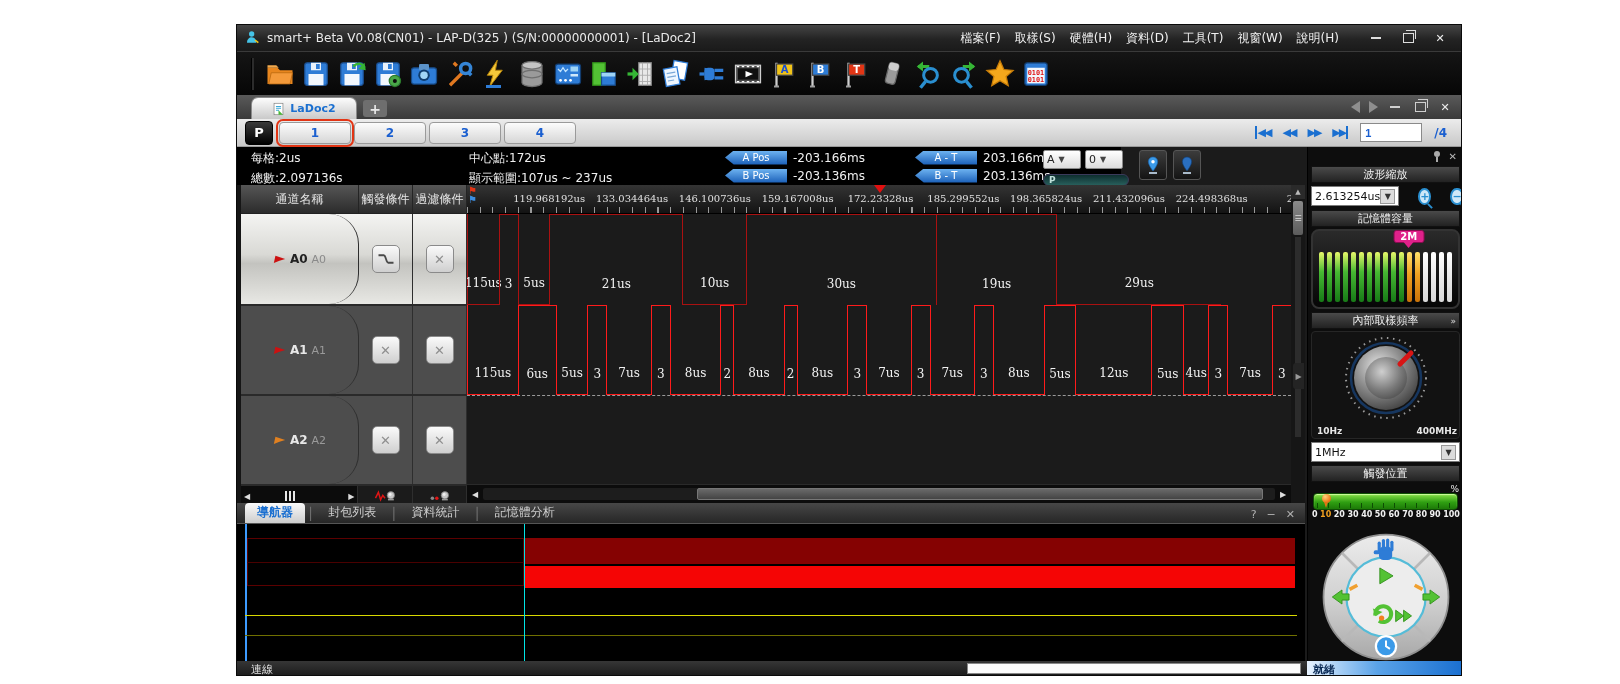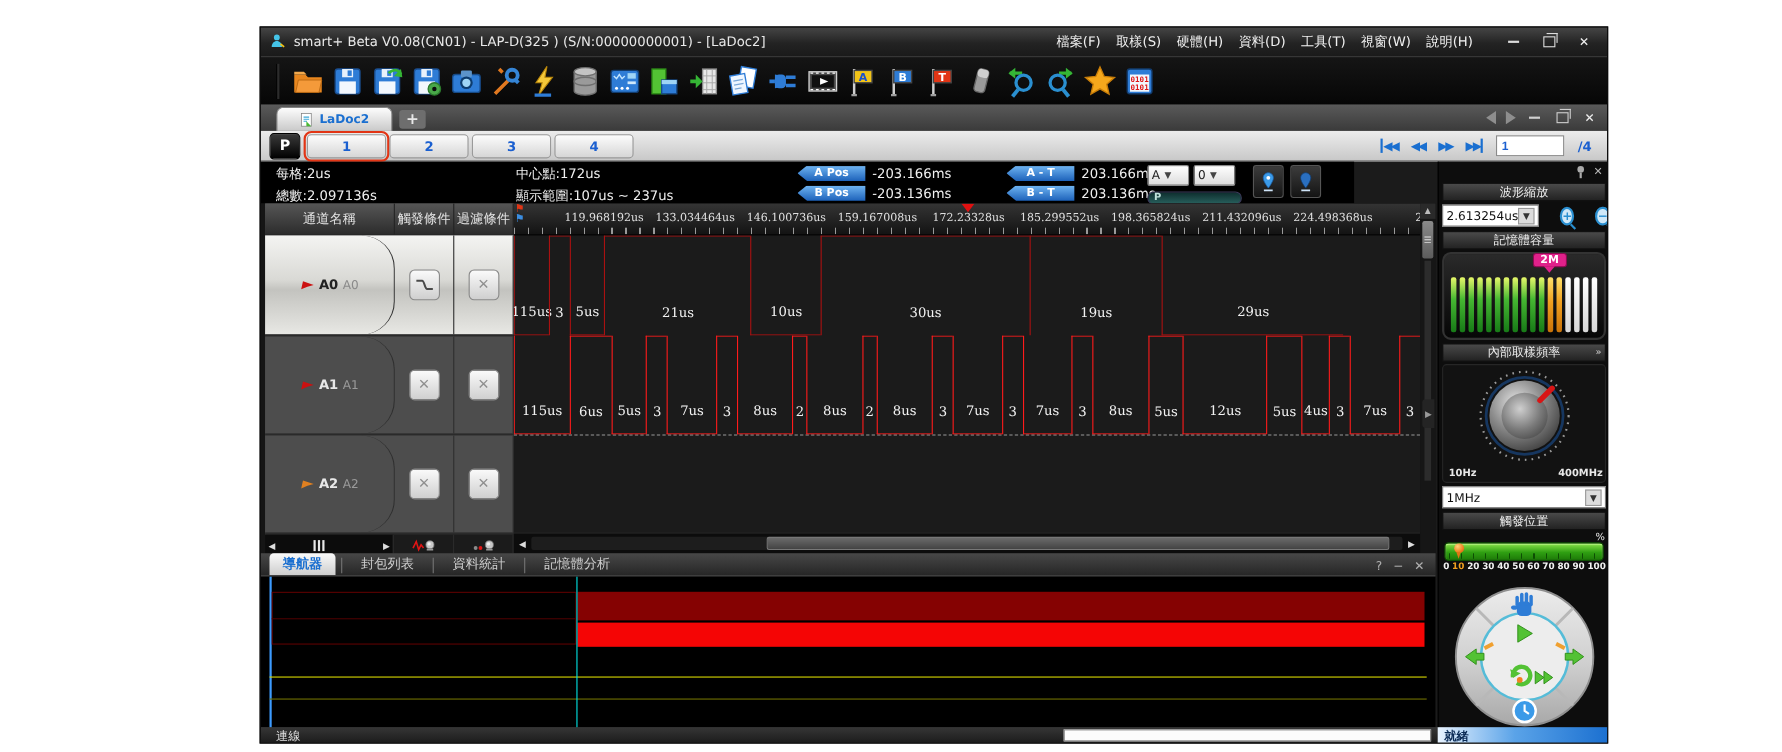--- a/index.html
+++ b/index.html
@@ -36,24 +36,24 @@
   .pages{display:flex;gap:3px;margin-left:6px;}
   .pgbtn{width:70px;height:20px;background:linear-gradient(#fcfcfc,#d6d6d6);border:1px solid #9a9a9a;border-radius:4px;color:#1a5fd0;font-weight:bold;font-size:12px;display:flex;align-items:center;justify-content:center;}
   .pgbtn.active{outline:2px solid #e23515;outline-offset:1px;}
   .pagenav{margin-left:auto;display:flex;align-items:center;gap:12px;margin-right:14px;}
   .pnav{color:#1a6fd0;font-size:11px;font-weight:bold;letter-spacing:-2px;}
   .pnav.bar-l{border-left:2px solid #1a6fd0;padding-left:1px;}
   .pnav.bar-r{border-right:2px solid #1a6fd0;padding-right:1px;}
   .pageinput{width:52px;height:17px;background:#fff;border:1px solid #8a8a8a;font-size:11px;font-weight:bold;color:#1a5fd0;padding:0 4px;}
   .pagetotal{font-size:12px;font-weight:bold;color:#1a5fd0;}
   
-  .infobar{position:absolute;left:0;top:122px;width:994px;height:38px;background:#000;color:#f0f0f0;font-size:12px;}
+  .infobar{position:absolute;left:0;top:122px;width:884px;height:38px;background:#000;color:#f0f0f0;font-size:12px;}
   .ibcol{position:absolute;top:3px;display:flex;flex-direction:column;gap:3px;}
   .badgerow{display:flex;align-items:center;gap:6px;height:15px;}
-  .badge{width:62px;height:14px;background:linear-gradient(#6db2f0,#1a5fb8);color:#fff;font-size:10px;font-weight:bold;display:flex;align-items:center;justify-content:center;clip-path:polygon(0 50%,14% 0,100% 0,100% 100%,14% 100%);}
+  .badge{width:62px;height:14px;background:linear-gradient(#6db2f0,#1a5fb8);color:#fff;font-size:10px;font-weight:normal;display:flex;align-items:center;justify-content:center;clip-path:polygon(0 50%,14% 0,100% 0,100% 100%,14% 100%);}
   .combos{display:flex;gap:4px;}
   .combo{height:17px;background:linear-gradient(#fff,#dcdcdc);border:1px solid #8a8a8a;border-radius:2px;font-size:11px;color:#222;display:flex;align-items:center;padding:0 3px;gap:4px;}
   .combo .car{font-size:8px;color:#444;}
   .pbarline{margin-top:2px;width:86px;height:12px;border-radius:6px;background:linear-gradient(#0e2e2e,#285f5c);border:1px solid #3a3a5a;color:#bfe0da;font-size:9px;font-weight:bold;display:flex;align-items:center;padding-left:5px;box-sizing:border-box;}
   .pinbtn{width:26px;height:28px;background:linear-gradient(#3c3c3c,#141414);border:1px solid #555;border-radius:3px;display:flex;align-items:center;justify-content:center;}
   
   .content{position:absolute;left:0;top:160px;width:1068px;height:318px;background:#151515;}
   .chtable{position:absolute;left:4px;top:0;width:226px;height:318px;background:#3f3f3f;}
   .chhead{display:flex;height:28px;background:linear-gradient(#565656,#2c2c2c);color:#e4e4e4;font-size:12px;border-bottom:1px solid #222;}
   .chhead>div{display:flex;align-items:center;justify-content:center;border-right:1px solid #242424;box-sizing:border-box;}

